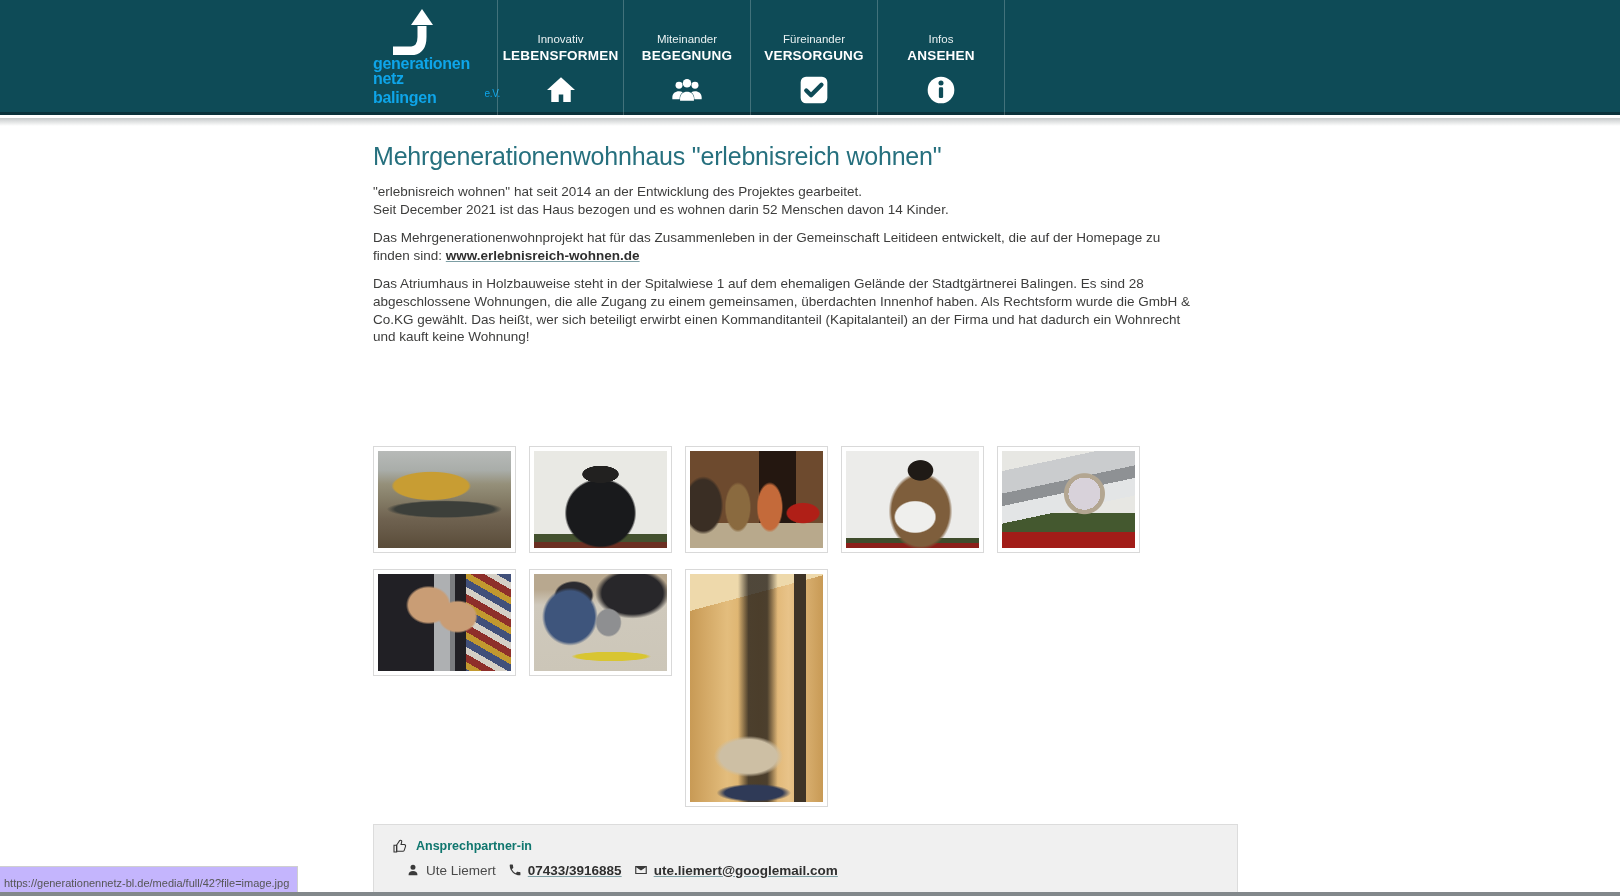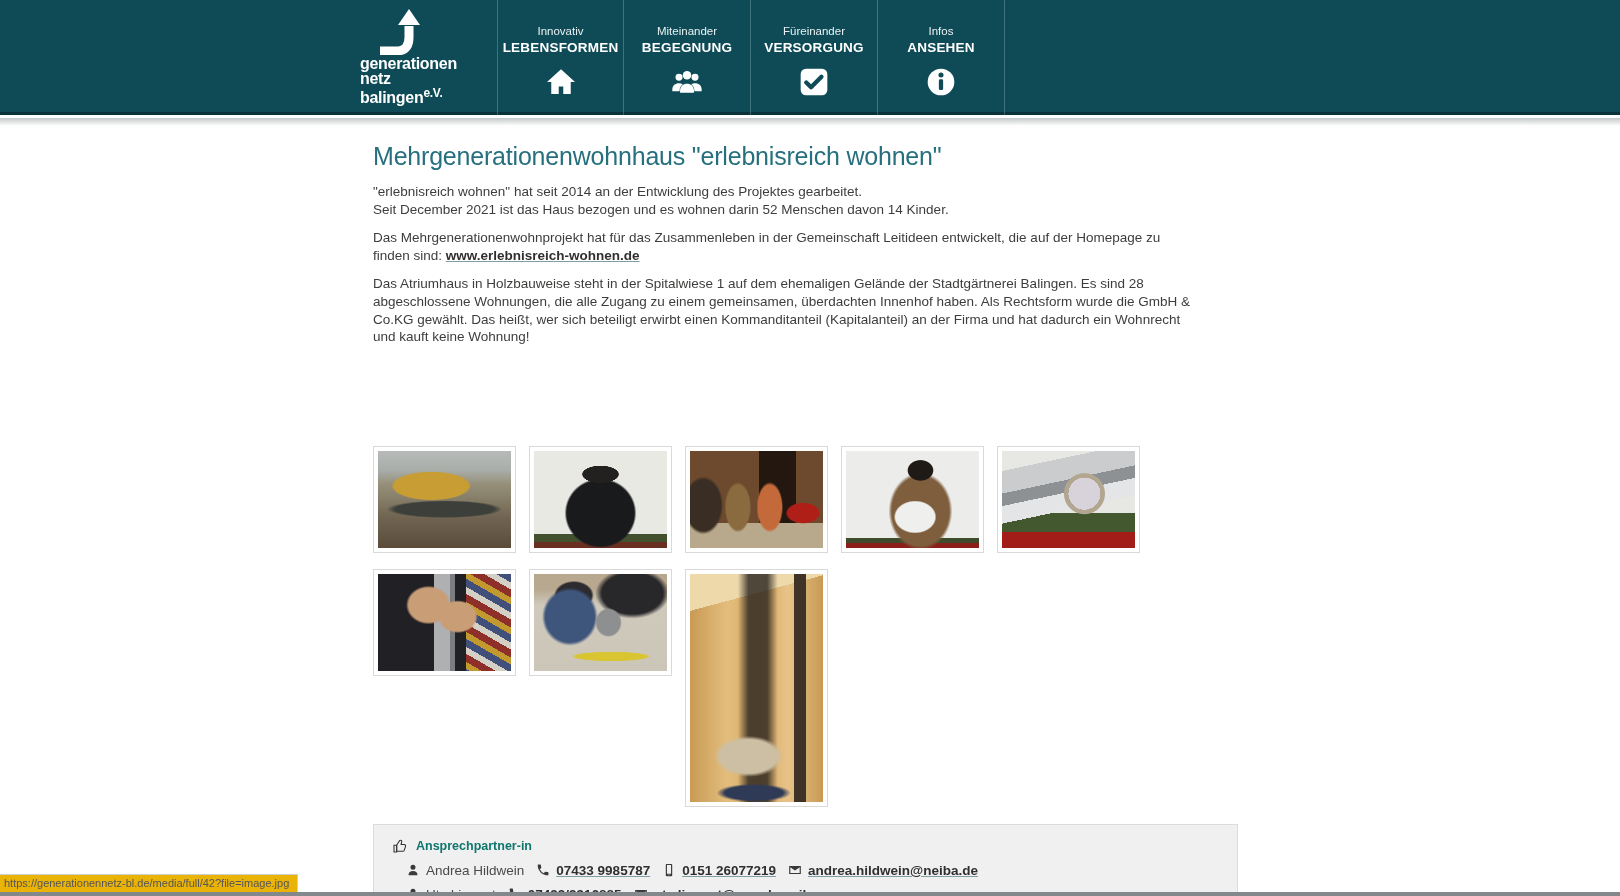--- a/index.html
+++ b/index.html
@@ -15,32 +15,32 @@
   .header {
     position:absolute; top:0; left:0; width:1620px; height:115px;
     background:#0e4b57;
     border-bottom:3px solid #0a323b;
   }
   .header::after {
     content:""; position:absolute; left:0; right:0; top:118px; height:8px;
     background:linear-gradient(180deg, rgba(90,100,102,.35), rgba(255,255,255,0));
   }
   .logo {
-    position:absolute; left:360px; top:7px; width:110px; height:104px;
-    color:#ffffff; cursor:pointer;
+    position:absolute; left:373px; top:7px; width:110px; height:104px;
+    color:#0ea5e9; cursor:pointer;
   }
   .logo svg { display:block; margin:2px 0 1px 16px; }
   .logo-text { line-height:15px; font-weight:bold; font-size:16px; letter-spacing:-0.3px; }
-  .logo-text .suffix { font-size:12px; vertical-align:super; font-weight:bold; }
+  .logo-text .suffix { font-size:10px; vertical-align:super; font-weight:normal;margin-left:48px; }
 
   .nav { position:absolute; left:497px; top:0; height:115px; display:flex; }
   .nav-item {
     width:127px; height:115px; text-align:center; color:#fff; cursor:pointer;
     border-right:1px solid rgba(255,255,255,.22);
-    padding-top:25px;
+    padding-top:33px;
   }
   .nav-item:first-child { border-left:1px solid rgba(255,255,255,.22); }
   .nav-top { font-size:11.5px; color:#e9f1f2; }
   .nav-label { font-size:13.5px; font-weight:bold; letter-spacing:.2px; margin-top:3px; }
   .nav-icon { margin-top:11px; height:34px; }
   .nav-icon svg { width:32px; height:32px; fill:#fff; }
 
   
   .content { position:absolute; left:373px; top:126px; width:824px; }
   h1.page-title {
@@ -119,22 +119,22 @@
   .contact-heading svg { width:16px; height:16px; stroke:#333; fill:none; stroke-width:1.6; }
   .contact-row { display:flex; align-items:center; gap:6px; margin:9px 0 0 14px; font-size:13.5px; color:#4a4a4a; }
   .contact-row svg { width:14px; height:14px; fill:#3a3a3a; flex:0 0 auto; }
   .contact-row a.textlink { margin-right:6px; }
   .contact-name { margin-right:6px; }
 
   
   .bottom-strip { position:absolute; left:0; bottom:0; width:1620px; height:4px; background:#82888b; }
   .status-tooltip {
     position:absolute; left:0; bottom:4px;
-    background:#eab308; border:1px solid #cfcfcf; border-left:none; border-bottom:none;
-    padding:2px 8px 3px 4px; font-size:11px; color:#555; white-space:nowrap;
+    background:#c4b5fd; border:1px solid #cfcfcf; border-left:none; border-bottom:none;
+    padding:10px 8px 3px 4px; font-size:11px; color:#555; white-space:nowrap;
   }
 </style>
 </head>
 <body>
 
 <div class="header">
 
   <div class="logo">
     <span>
       <svg width="52" height="46" viewBox="0 0 52 46">
@@ -249,53 +249,34 @@
 
   <div class="contact-box">
     <div class="contact-heading">
       <svg viewBox="0 0 24 24">
         <path d="M3 11h4v10H3z"></path>
         <path d="M7 20h9.2c1 0 1.8-.6 2.1-1.5l2-6c.4-1.3-.5-2.7-1.9-2.7h-4.8l1-4.2c.3-1.2-.6-2.3-1.8-2.3-.5 0-1.1.3-1.4.7L7 10.6z"></path>
       </svg>
       <span>Ansprechpartner-in</span>
     </div>
 
+
     <div class="contact-row">
       <svg viewBox="0 0 24 24">
           <path d="M12 11.5a4.3 4.3 0 1 0 0-8.6 4.3 4.3 0 0 0 0 8.6zm0 2c-4.6 0-7.5 2.4-7.5 5.6V21h15v-1.9c0-3.2-2.9-5.6-7.5-5.6z"></path>
         </svg>
-      <span class="contact-name">Andrea Hildwein</span>
+      <span class="contact-name">Ute Liemert</span>
       <svg viewBox="0 0 24 24">
           <path d="M6.5 10.7a15.6 15.6 0 0 0 6.8 6.8l2.3-2.3c.3-.3.7-.4 1-.3 1.2.4 2.4.6 3.7.6.6 0 1 .4 1 1v3.6c0 .6-.4 1-1 1C10.9 21.1 2.9 13.1 2.9 3.7c0-.6.4-1 1-1h3.6c.6 0 1 .4 1 1 0 1.3.2 2.5.6 3.7.1.3 0 .7-.3 1z"></path>
         </svg>
-      <a class="textlink">07433 9985787</a>
-      <svg viewBox="0 0 24 24">
-          <path d="M8 1.5h8A1.5 1.5 0 0 1 17.5 3v18A1.5 1.5 0 0 1 16 22.5H8A1.5 1.5 0 0 1 6.5 21V3A1.5 1.5 0 0 1 8 1.5zm.5 2v15h7v-15zM12 21.2a1 1 0 1 0 0-2 1 1 0 0 0 0 2z"></path>
-        </svg>
-      <a class="textlink">0151 26077219</a>
+      <a class="textlink">07433/3916885</a>
       <svg viewBox="0 0 24 24">
           <path d="M2 5h20v14H2zm2 2.3V17h16V7.3l-8 5.7z"></path>
           <path d="M3.2 5.8 12 11.9l8.8-6.1z"></path>
         </svg>
-      <a class="textlink">andrea.hildwein@neiba.de</a>
-    </div>
-
-    <div class="contact-row">
-      <svg viewBox="0 0 24 24">
-          <path d="M12 11.5a4.3 4.3 0 1 0 0-8.6 4.3 4.3 0 0 0 0 8.6zm0 2c-4.6 0-7.5 2.4-7.5 5.6V21h15v-1.9c0-3.2-2.9-5.6-7.5-5.6z"></path>
-        </svg>
-      <span class="contact-name">Ute Liemert</span>
-      <svg viewBox="0 0 24 24">
-          <path d="M6.5 10.7a15.6 15.6 0 0 0 6.8 6.8l2.3-2.3c.3-.3.7-.4 1-.3 1.2.4 2.4.6 3.7.6.6 0 1 .4 1 1v3.6c0 .6-.4 1-1 1C10.9 21.1 2.9 13.1 2.9 3.7c0-.6.4-1 1-1h3.6c.6 0 1 .4 1 1 0 1.3.2 2.5.6 3.7.1.3 0 .7-.3 1z"></path>
-        </svg>
-      <a class="textlink">07433/3916885</a>
-      <svg viewBox="0 0 24 24">
-          <path d="M2 5h20v14H2zm2 2.3V17h16V7.3l-8 5.7z"></path>
-          <path d="M3.2 5.8 12 11.9l8.8-6.1z"></path>
-        </svg>
       <a class="textlink">ute.liemert@googlemail.com</a>
     </div>
   </div>
 
 </div>
 
 <div class="status-tooltip">https://generationennetz-bl.de/media/full/42?file=image.jpg</div>
 <div class="bottom-strip"></div>
 
 </body></html>

